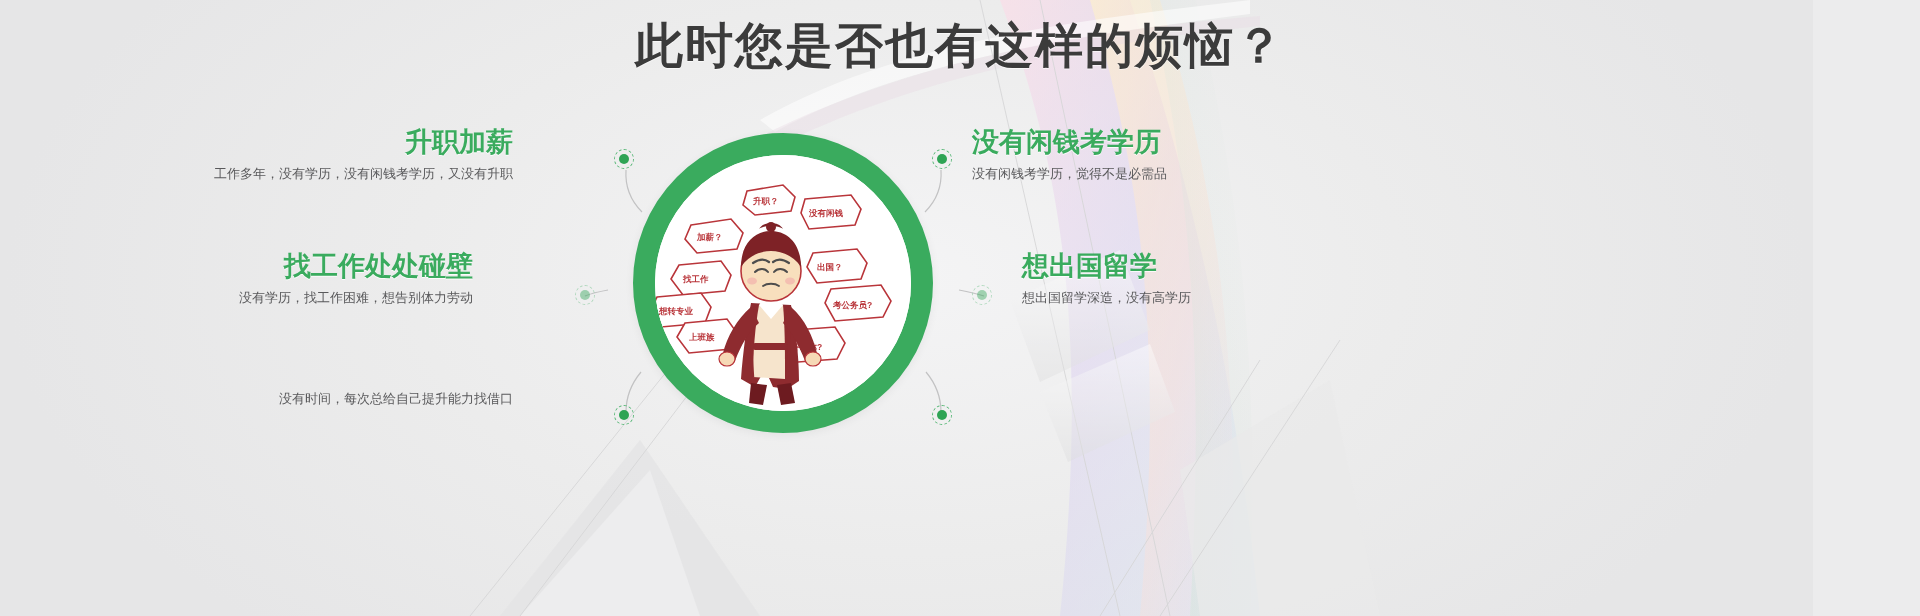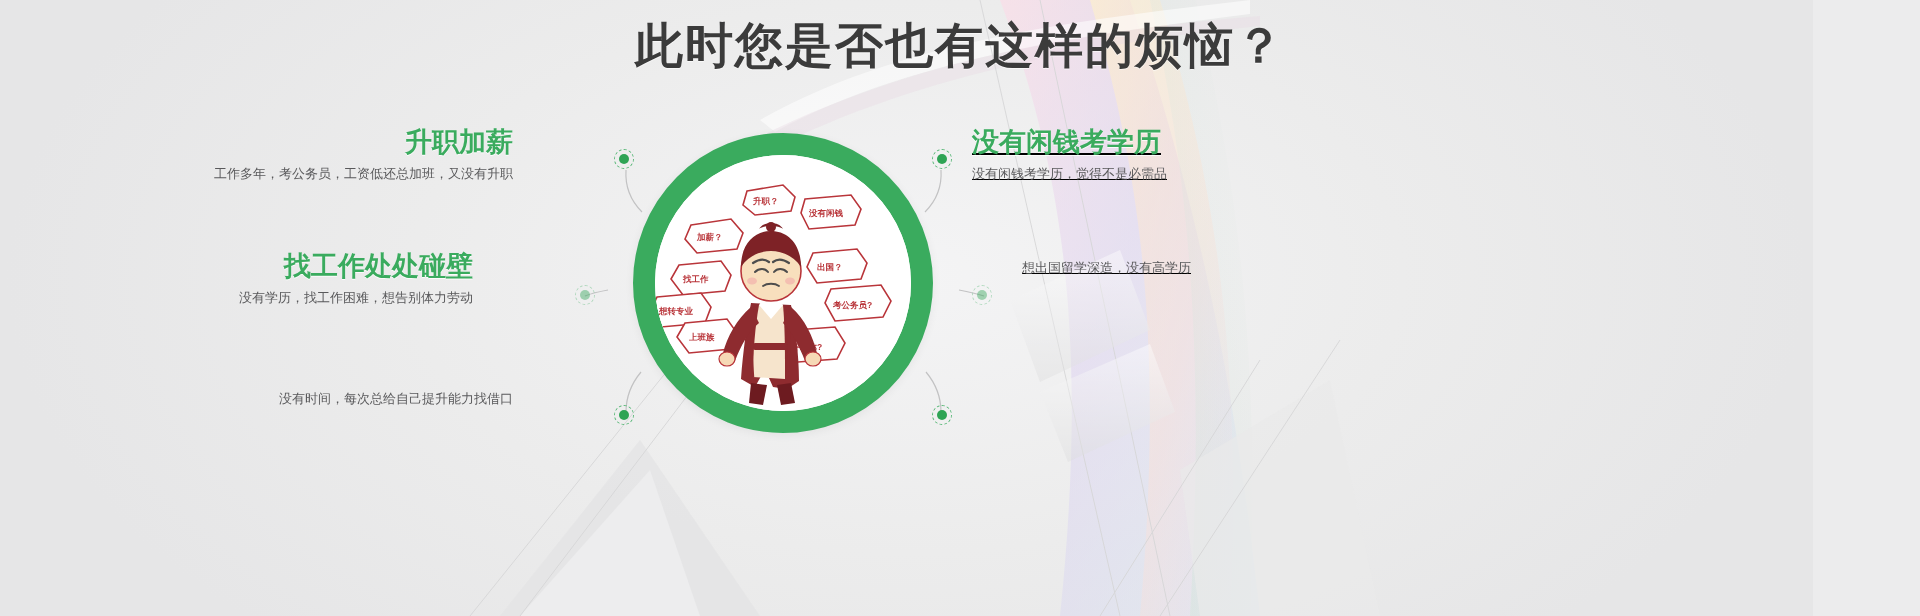--- a/index.html
+++ b/index.html
@@ -58,21 +58,21 @@
   .item { position: absolute; z-index: 6; margin-left: 12px; }
   .item .head {
     font-size: 27px; font-weight: bold; color: #3aab5e;
     line-height: 1.1; white-space: nowrap;
     text-shadow: 0 1px 0 rgba(255,255,255,.8);
   }
   .item .desc {
     font-size: 13px; color: #59595b; margin-top: 7px; white-space: nowrap;
   }
   .item.left { text-align: right; }
-  .item.right { text-align: left; text-decoration: underline; }
+  .item.right { text-align: left; }
 
   
   .dot {
     position: absolute; width: 20px; height: 20px; border-radius: 50%;
     border: 1px dashed #57b776; z-index: 7;
     display: flex; align-items: center; justify-content: center;
   }
   .dot::after {
     content: ""; width: 10px; height: 10px; border-radius: 50%;
     background: #2fa455;
@@ -220,21 +220,21 @@
         <path d="M108 131 C112 128 120 128 124 131" fill="none" stroke="#4d4d4d" stroke-width="1.8" stroke-linecap="round"></path>
 
         <path d="M96 228 L94 248 L108 250 L112 230 Z" fill="#6d1b20"></path>
         <path d="M136 228 L140 248 L126 250 L122 230 Z" fill="#6d1b20"></path>
       </svg>
     </div>
   </div>
 
   <div class="item left" style="right:1300px; top:128px;">
     <div class="head">升职加薪</div>
-    <div class="desc">工作多年，考公务员，工资低还总加班，又没有升职</div>
+    <div class="desc">工作多年，没有学历，没有闲钱考学历，又没有升职</div>
   </div>
   <div class="dot" style="left:614px; top:149px;"></div>
 
   <div class="item left" style="right:1340px; top:252px;">
     <div class="head">找工作处处碰壁</div>
     <div class="desc">没有学历，找工作困难，想告别体力劳动</div>
   </div>
   <div class="dot faded" style="left:575px; top:285px;"></div>
 
   <div class="item left" style="right:1300px; top:383px;">
@@ -242,20 +242,21 @@
   </div>
   <div class="dot" style="left:614px; top:405px;"></div>
 
   <div class="item right" style="left:960px; top:128px;">
     <div class="head">没有闲钱考学历</div>
     <div class="desc">没有闲钱考学历，觉得不是必需品</div>
   </div>
   <div class="dot" style="left:932px; top:149px;"></div>
 
   <div class="item right" style="left:1010px; top:252px;">
+    <div class="head">想出国留学</div>
     <div class="desc">想出国留学深造，没有高学历</div>
   </div>
   <div class="dot faded" style="left:972px; top:285px;"></div>
 
   <div class="item right" style="left:955px; top:383px;">
   </div>
   <div class="dot" style="left:932px; top:405px;"></div>
 
 </div>
 

